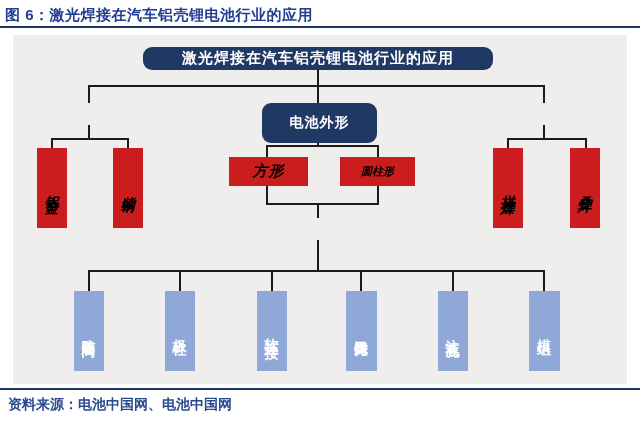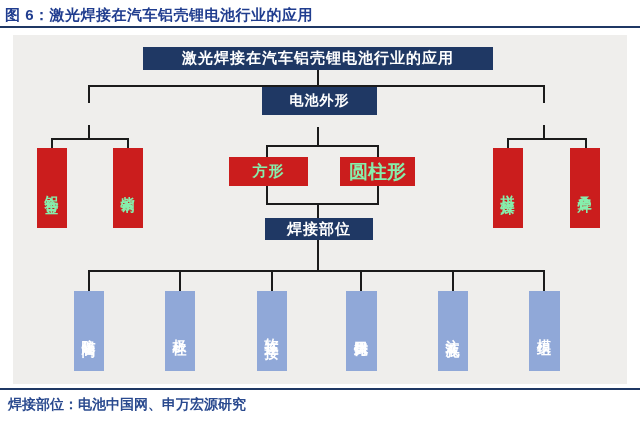--- a/index.html
+++ b/index.html
@@ -20,25 +20,27 @@
   #title-rule{left:0;top:26px;width:640px;height:2px;background:#1f3864;}
   
   #panel{left:13px;top:35px;width:614px;height:349px;background:#efeeec;}
   
   .line{background:#1b1b1b;}
   
   .navy-box{
     background:#1f3864;color:#ffffff;font-weight:bold;
     display:flex;align-items:center;justify-content:center;
     text-align:center;
+    border-radius:9px;
   }
   .red-box{
-    background:#cb1d1d;color:#86efac;font-weight:bold;
+    background:#cb1d1d;color:#000000;font-weight:bold;
     display:flex;align-items:center;justify-content:center;
     text-align:center;
+    font-style:italic;
   }
   .blue-box{
     background:#90a8d8;color:#ffffff;font-weight:bold;
     display:flex;align-items:center;justify-content:center;
     text-align:center;
   }
   .vtext{
     writing-mode:vertical-rl;text-orientation:upright;
     letter-spacing:3px;
   }
@@ -92,36 +94,35 @@
   <div class="abs line" style="left:88px;top:270px;width:457px;height:2px;"></div>
   <div class="abs line" style="left:88px;top:270px;width:2px;height:21px;"></div>
   <div class="abs line" style="left:179px;top:270px;width:2px;height:21px;"></div>
   <div class="abs line" style="left:271px;top:270px;width:2px;height:21px;"></div>
   <div class="abs line" style="left:360px;top:270px;width:2px;height:21px;"></div>
   <div class="abs line" style="left:452px;top:270px;width:2px;height:21px;"></div>
   <div class="abs line" style="left:543px;top:270px;width:2px;height:21px;"></div>
 
   <div class="abs navy-box" style="left:143px;top:47px;width:350px;height:23px;font-size:15px;letter-spacing:1px;">激光焊接在汽车铝壳锂电池行业的应用</div>
 
-  <div class="abs navy-box" style="left:262px;top:87px;width:115px;height:28px;font-size:14px;letter-spacing:1px;">电池外形</div>
+  <div class="abs navy-box" style="left:262px;top:103px;width:115px;height:40px;font-size:14px;letter-spacing:1px;">电池外形</div>
 
   <div class="abs red-box vtext" style="left:37px;top:148px;width:30px;height:80px;font-size:14px;">铝合金</div>
   <div class="abs red-box vtext" style="left:113px;top:148px;width:30px;height:80px;font-size:14px;">紫铜</div>
 
   <div class="abs red-box" style="left:229px;top:157px;width:79px;height:29px;font-size:15px;letter-spacing:1px;">方形</div>
-  <div class="abs red-box" style="left:340px;top:157px;width:75px;height:29px;font-size:19px;">圆柱形</div>
+  <div class="abs red-box" style="left:340px;top:157px;width:75px;height:29px;font-size:11px;">圆柱形</div>
 
   <div class="abs red-box vtext" style="left:493px;top:148px;width:30px;height:80px;font-size:14px;">拼接焊</div>
   <div class="abs red-box vtext" style="left:570px;top:148px;width:30px;height:80px;font-size:14px;">叠焊</div>
 
-  <div class="abs navy-box" style="left:265px;top:218px;width:108px;height:22px;font-size:15px;letter-spacing:1px;">焊接部位</div>
 
   <div class="abs blue-box vtext" style="left:74px;top:291px;width:30px;height:80px;font-size:14px;">防爆阀</div>
   <div class="abs blue-box vtext" style="left:165px;top:291px;width:30px;height:80px;font-size:14px;">极柱</div>
   <div class="abs blue-box vtext" style="left:257px;top:291px;width:30px;height:80px;font-size:14px;">软连接</div>
   <div class="abs blue-box vtext" style="left:346px;top:291px;width:31px;height:80px;font-size:14px;letter-spacing:0px;">壳体封口</div>
   <div class="abs blue-box vtext" style="left:438px;top:291px;width:30px;height:80px;font-size:14px;">注液孔</div>
   <div class="abs blue-box vtext" style="left:529px;top:291px;width:31px;height:80px;font-size:14px;">模组</div>
 
   <div class="abs" id="footer-rule"></div>
-  <div class="abs" id="source-note">焊接部位：电池中国网、申万宏源研究</div>
+  <div class="abs" id="source-note">资料来源：电池中国网、电池中国网</div>
 
 </div>
 
 </body></html>

